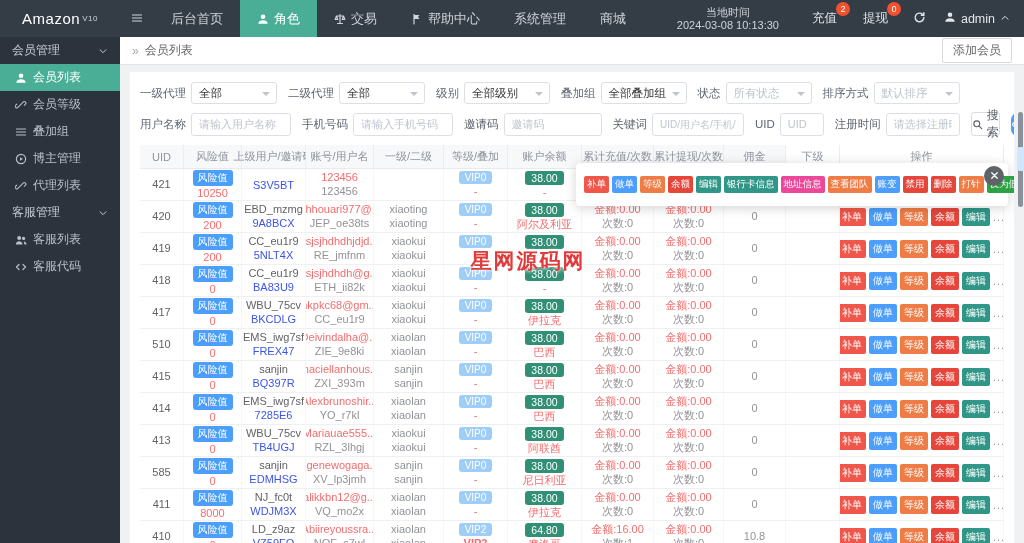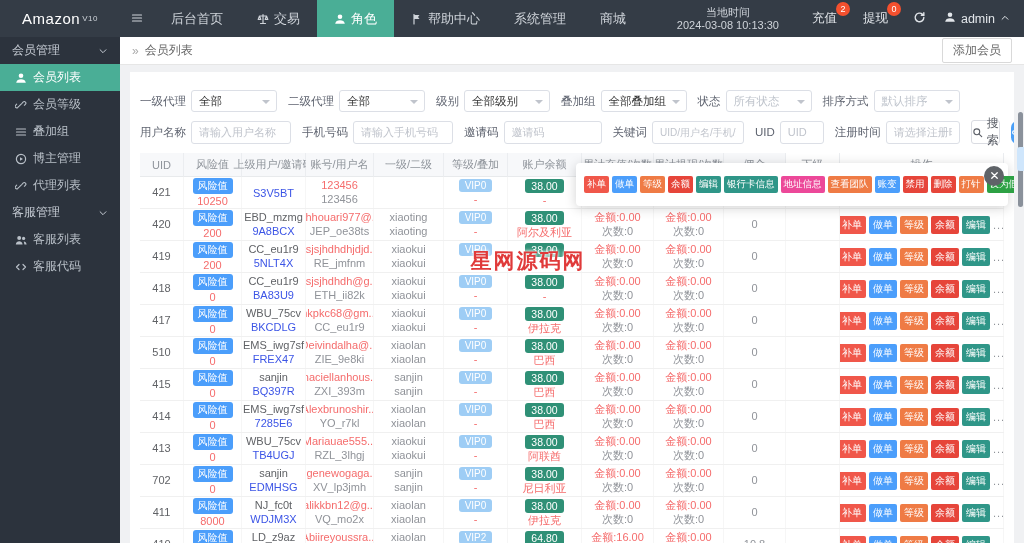--- a/index.html
+++ b/index.html
@@ -28,21 +28,21 @@
 
   
   .main { position:absolute; left:120px; top:37px; right:0; bottom:0; background:#f0f1f3; }
   .crumbbar { height:28px; background:#fff; border-bottom:1px solid #e6e6e6; display:flex; align-items:center; padding:0 12px; font-size:12px; color:#666; }
   .crumb-sep { color:#aaa; margin-right:6px; font-size:12px; }
   .add-btn { margin-left:auto; border:1px solid #d9d9d9; border-radius:2px; background:#fff; font-size:12px; color:#666; padding:3px 10px; cursor:pointer; }
 
   .card { position:absolute; left:10px; right:10px; top:35px; bottom:0; background:#fff; padding:10px; overflow:hidden; }
 
   
-  .frow { display:flex; align-items:center; gap:11px; margin-bottom:8px;margin-top:8px; }
+  .frow { display:flex; align-items:center; gap:11px; margin-bottom:8px; }
   .fgroup { display:flex; align-items:center; gap:5px; }
   .flabel { font-size:11.5px; color:#5f6470; white-space:nowrap; }
   .fselect { position:relative; width:86px; height:22px; border:1px solid #dcdfe6; border-radius:3px; display:flex; align-items:center; padding:0 16px 0 7px; font-size:11.5px; color:#333; background:#fff; cursor:pointer; }
   .fselect.muted { color:#bfc4cc; }
   .fselect:after { content:""; position:absolute; right:6px; top:9px; border:4px solid transparent; border-top-color:#c0c4cc; }
   .ftext { height:23px; border:1px solid #dcdfe6; border-radius:3px; font-size:11px; padding:0 7px; color:#333; outline:none; }
   .ftext::placeholder { color:#c0c4cc; }
   .frow2 .fgroup:nth-child(1) .ftext { width:100px; }
   .frow2 .fgroup:nth-child(2) .ftext { width:100px; }
   .frow2 .fgroup:nth-child(3) .ftext { width:98px; }
@@ -97,36 +97,36 @@
   </div>
   <div class="hamburger">
       <span><svg viewBox="0 0 12 12" width="12" height="12" fill="none" stroke="currentColor" stroke-width="1.2" stroke-linecap="round" stroke-linejoin="round">
           <path d="M1.5 3h9M1.5 6h9M1.5 9h9"></path>
         </svg></span>
     </div>
   <div id="top-menu" style="display:flex;align-items:stretch;">
       <div class="tmenu">
         <span>后台首页</span>
       </div>
-      <div class="tmenu">
-        <span style="display: flex;">
-          <svg viewBox="0 0 12 12" width="12" height="12" fill="none" stroke="currentColor" stroke-width="1.2" stroke-linecap="round" stroke-linejoin="round">
-            <path d="M6 1.5v9M3.5 10.5h5M2.5 3h7M2.5 3 1.2 6.5h2.6zM9.5 3 8.2 6.5h2.6z"></path>
-          </svg>
-        </span>
-        <span>交易</span>
-      </div>
       <div class="tmenu active">
         <span style="display: flex;">
           <svg viewBox="0 0 12 12" width="12" height="12" fill="none" stroke="currentColor" stroke-width="1.2" stroke-linecap="round" stroke-linejoin="round">
             <circle cx="6" cy="3.8" r="2.3" fill="currentColor" stroke="none"></circle>
             <path d="M1.2 10.8c.3-2.6 2.3-3.6 4.8-3.6s4.5 1 4.8 3.6z" fill="currentColor" stroke="none"></path>
           </svg>
         </span>
         <span>角色</span>
+      </div>
+      <div class="tmenu">
+        <span style="display: flex;">
+          <svg viewBox="0 0 12 12" width="12" height="12" fill="none" stroke="currentColor" stroke-width="1.2" stroke-linecap="round" stroke-linejoin="round">
+            <path d="M6 1.5v9M3.5 10.5h5M2.5 3h7M2.5 3 1.2 6.5h2.6zM9.5 3 8.2 6.5h2.6z"></path>
+          </svg>
+        </span>
+        <span>交易</span>
       </div>
       <div class="tmenu">
         <span style="display: flex;">
           <svg viewBox="0 0 12 12" width="12" height="12" fill="none" stroke="currentColor" stroke-width="1.2" stroke-linecap="round" stroke-linejoin="round">
             <path d="M3 1.5v9.5"></path>
             <path d="M3 2h5.5L7 4l1.5 2H3z" fill="currentColor" stroke="none"></path>
           </svg>
         </span>
         <span>帮助中心</span>
       </div>
@@ -779,21 +779,21 @@
               <button class="btn-mini" style="background: rgb(240, 87, 74);">补单</button>
               <button class="btn-mini" style="background: rgb(75, 158, 251);">做单</button>
               <button class="btn-mini" style="background: rgb(239, 123, 69);">等级</button>
               <button class="btn-mini" style="background: rgb(230, 69, 58);">余额</button>
               <button class="btn-mini" style="background: rgb(47, 150, 136);">编辑</button>
               <span class="more">...</span>
             </div>
           </div>
           <div class="tgrid trow">
             <div class="td">
-              <div class="l1 dark">702</div>
+              <div class="l1 dark">585</div>
             </div>
             <div class="td">
               <span class="b-risk">风险值</span>
               <div class="l1 red">0</div>
             </div>
             <div class="td">
               <div class="l1 dark">sanjin</div>
               <div class="l1 bluecode">EDMHSG</div>
             </div>
             <div class="td">

